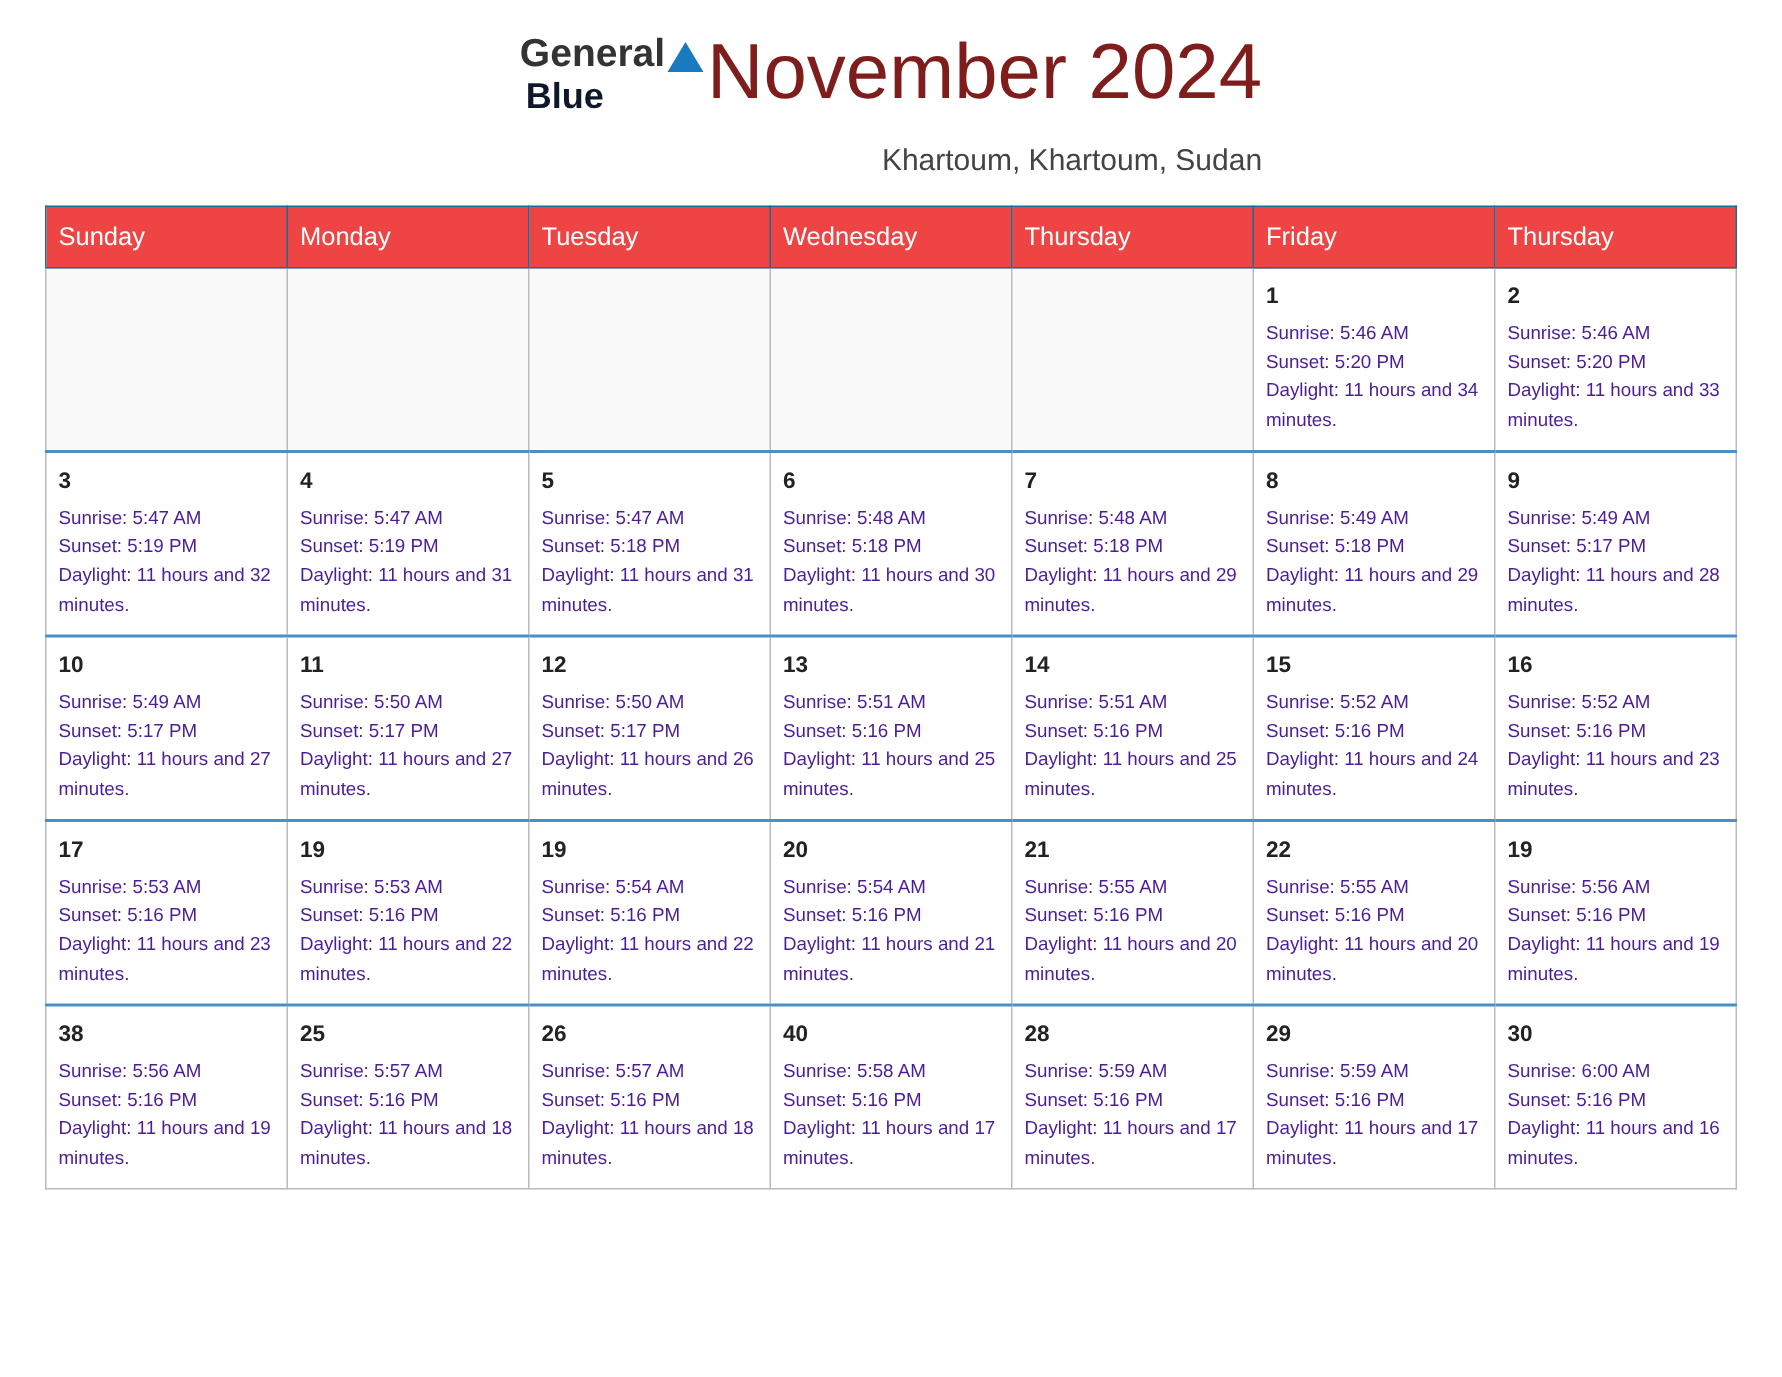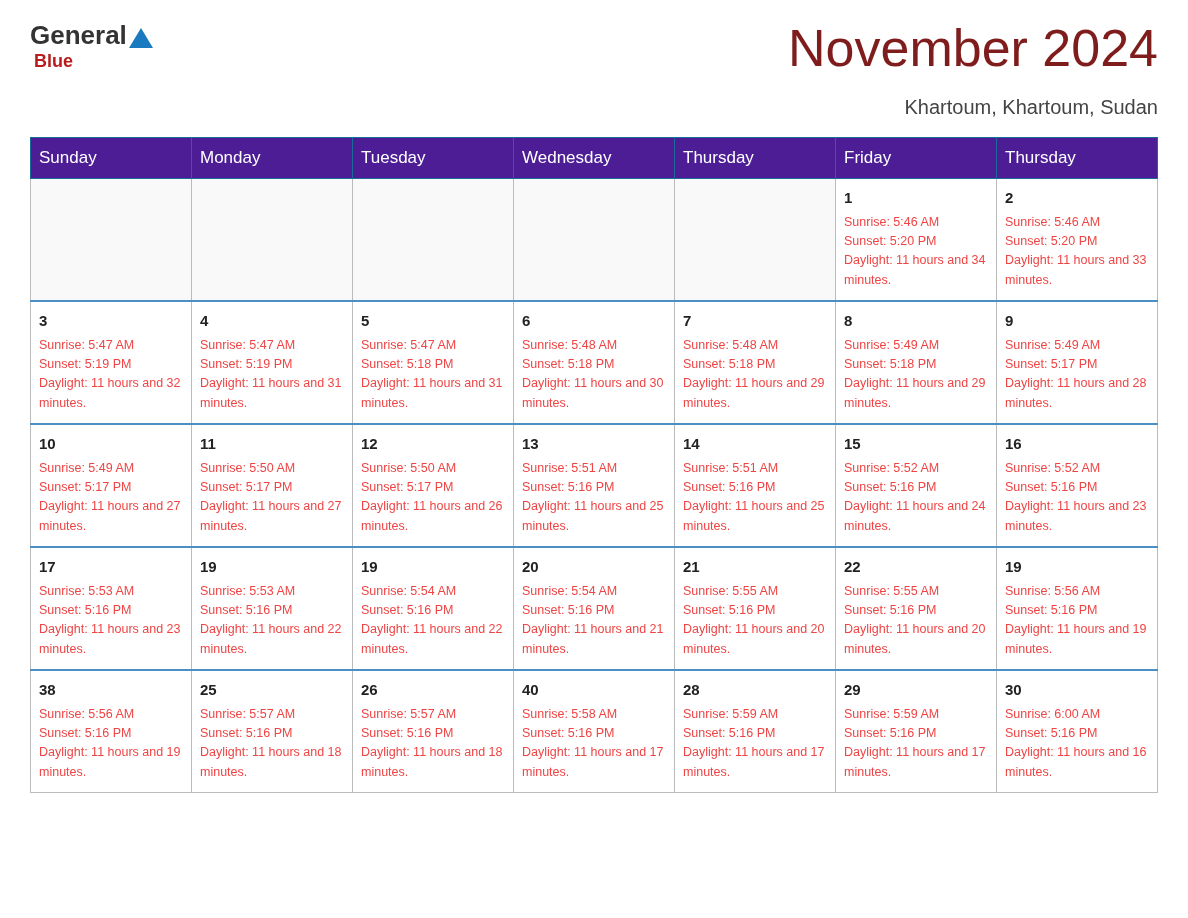--- a/index.html
+++ b/index.html
@@ -5,21 +5,21 @@
     * { box-sizing: border-box; margin: 0; padding: 0; }
     body {
       font-family: Arial, sans-serif;
       background: #fff;
       padding: 20px 30px;
       width: 1188px;
       min-height: 918px;
     }
     .header {
       display: flex;
-      justify-content: space-between;
+      justify-content: center;
       align-items: flex-start;
       margin-bottom: 18px;
     }
     .logo {
       display: flex;
       flex-direction: column;
       align-items: flex-start;
     }
     .logo-text {
       display: flex;
@@ -34,22 +34,22 @@
       width: 0;
       height: 0;
       border-left: 12px solid transparent;
       border-right: 12px solid transparent;
       border-bottom: 20px solid #1a7abf;
       margin: 0 2px;
       position: relative;
       top: 2px;
     }
     .logo-blue {
-      color: #b91c1c;
-      font-size: 18px;
+      color: #0f172a;
+      font-size: 24px;
       font-weight: bold;
     }
     .title-section {
       text-align: right;
     }
     .calendar-title {
       font-size: 52px;
       font-weight: 300;
       color: #7f1d1d;
       line-height: 1.1;
@@ -58,21 +58,21 @@
       font-size: 20px;
       color: #444;
       margin-top: 19px;
     }
     .calendar-table {
       width: 100%;
       border-collapse: collapse;
       border: 1px solid #aaa;
     }
     .calendar-table th {
-      background-color: #4c1d95;
+      background-color: #ef4444;
       color: #fff;
       font-size: 17px;
       font-weight: normal;
       padding: 10px 8px;
       text-align: left;
       border: 1px solid #1a6b99;
     }
     .calendar-table td {
       vertical-align: top;
       padding: 8px 8px 10px 8px;
@@ -85,21 +85,21 @@
     }
     .day-number {
       font-size: 15px;
       font-weight: bold;
       color: #222;
       display: block;
       margin-bottom: 3px;
     }
     .day-info {
       font-size: 12.5px;
-      color: #ef4444;
+      color: #4c1d95;
       line-height: 1.55;
     }
     .empty-cell {
       background: #f9f9f9;
     }
     tr:not(:first-child) td {
       border-top: 2px solid #4a90c4;
     }
   </style>
 </head>

